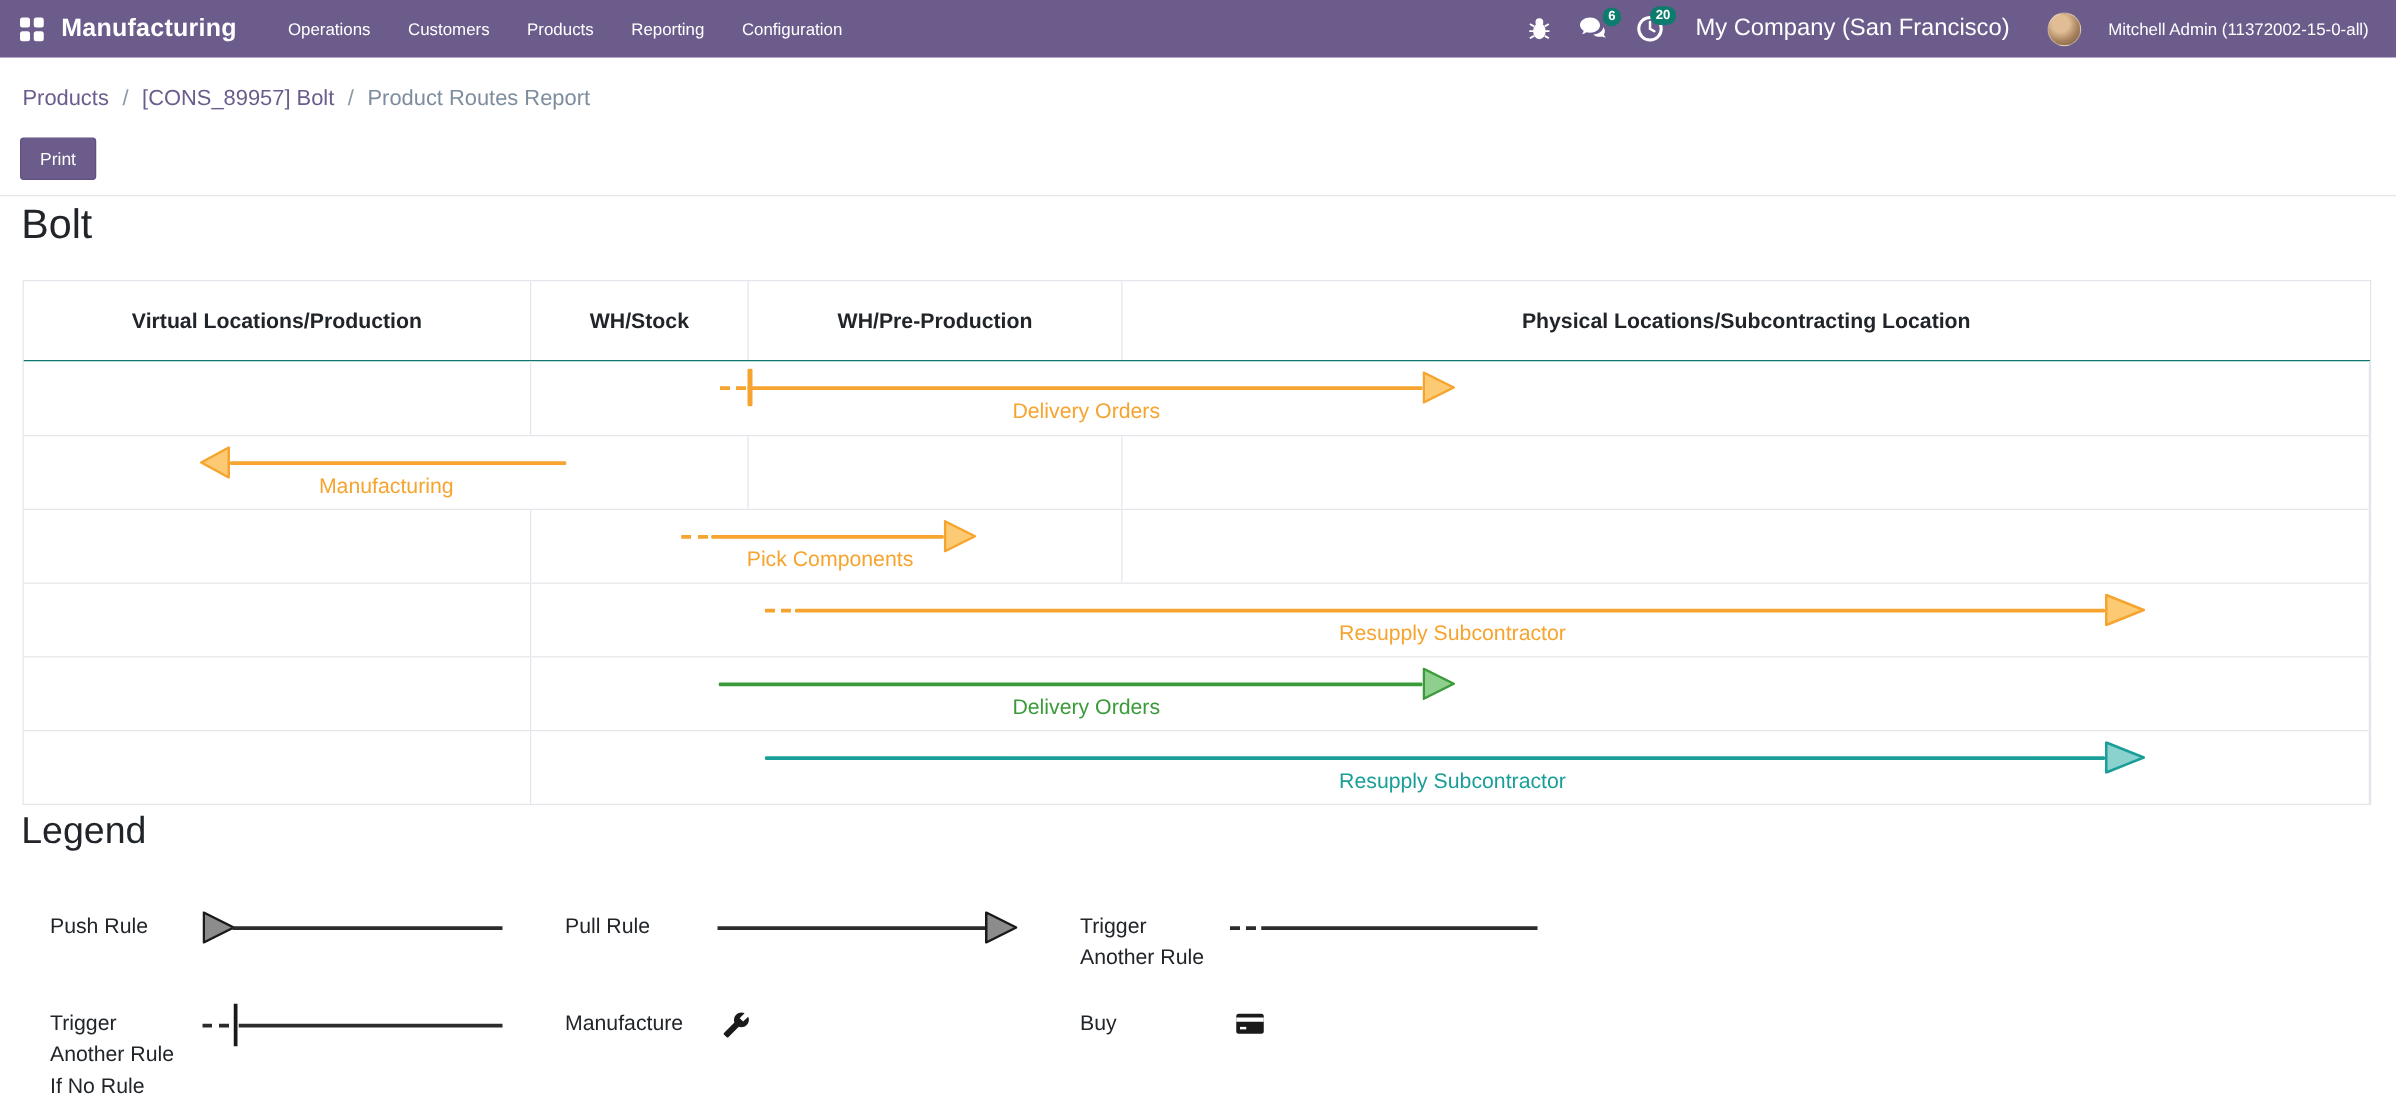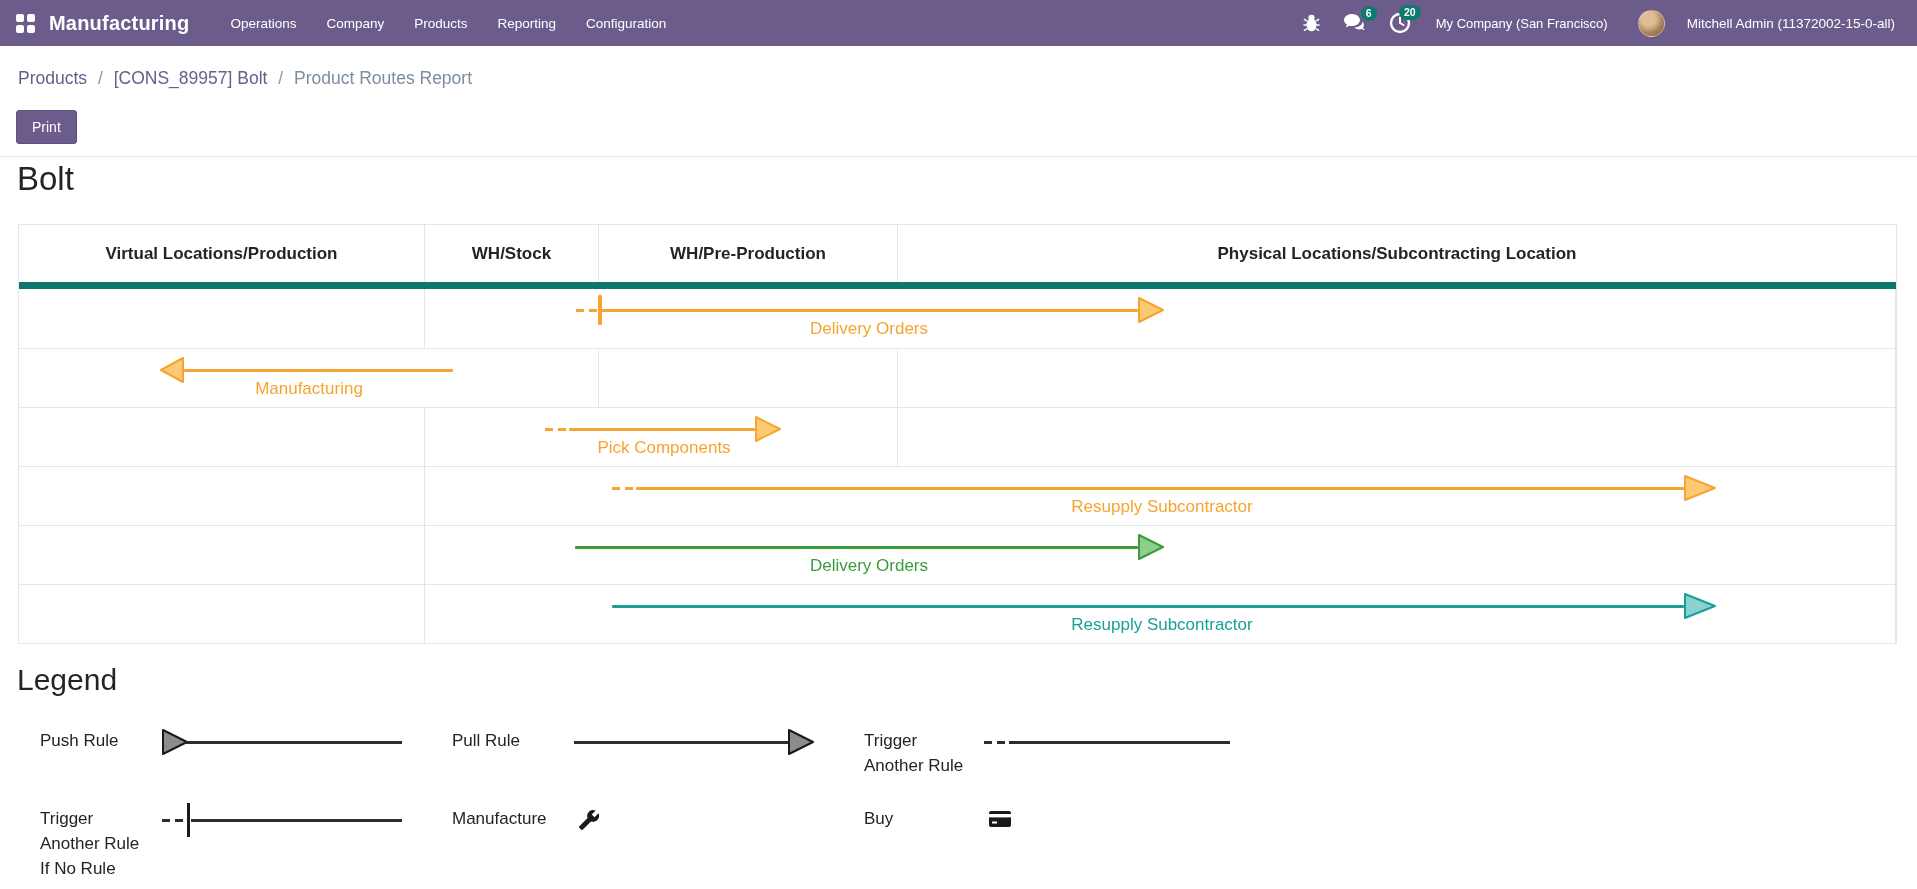--- a/index.html
+++ b/index.html
@@ -16,57 +16,57 @@
   .apps-icon span { background:#fff; border-radius:2px; }
   .brand { font-size:20px; font-weight:700; letter-spacing:.2px; margin-right:26px; cursor:pointer; }
   .menu-bar { display:flex; align-items:center; height:100%; }
   .menu-item { font-size:13.5px; padding:0 15px; height:100%; display:flex;
                align-items:center; cursor:pointer; }
   .nav-right { margin-left:auto; display:flex; align-items:center; }
   .icon-wrap { position:relative; margin:0 11px; cursor:pointer; display:flex; align-items:center; }
   .nav-badge { position:absolute; top:-7px; right:-10px; background:#0d7b6d; color:#fff;
                font-size:10.5px; font-weight:700; border-radius:9px; padding:2px 5px;
                line-height:1; }
-  .nav-text { font-size:13px; margin:0 14px; cursor:pointer; white-space:nowrap; }
+  .nav-text { font-size:19px; margin:0 14px; cursor:pointer; white-space:nowrap; }
   .avatar { width:27px; height:27px; border-radius:50%; margin-left:16px; margin-right:8px;
             background:radial-gradient(circle at 38% 32%, #e0bd95 0 30%, #a9835f 60%, #6e543c 100%);
             border:1px solid rgba(255,255,255,.35); cursor:pointer; }
   .user-name { font-size:13.5px; margin-right:6px; cursor:pointer; white-space:nowrap; }
 
   
   .breadcrumb { position:absolute; top:68px; left:18px; font-size:17.5px; color:#9aa5ad; }
   .crumb-link { color:#6b5c8c; cursor:pointer; }
   .crumb-sep { color:#8b98a4; padding:0 6px; }
   .crumb-current { color:#7d8d9d; }
   .print-btn { position:absolute; top:110px; left:16px; background:#6b5c8c; color:#fff;
                border:1px solid #5e5080; border-radius:3px; font-size:14px; padding:8px 15px;
                cursor:pointer; font-family:inherit; }
   .cp-divider { position:absolute; top:156px; left:0; width:100%; border-bottom:1px solid #e6e6e6; }
 
   
   .report-title { position:absolute; top:160px; left:17px; font-size:33px; font-weight:500;
                   color:#212529; }
   .rtable { position:absolute; top:224px; left:18px; width:1879px;
             border:1px solid #e3e7eb; }
-  .rheader { display:flex; height:64px; border-bottom:7px solid #0f766e; }
+  .rheader { display:flex; height:64px; border-bottom:1px solid #0f766e; }
   .th { display:flex; align-items:center; justify-content:center; font-size:17px;
         font-weight:700; color:#212529; border-right:1px solid #e3e7eb; text-align:center; }
   .th:last-child, .rcell:last-child { border-right:none; }
   .rrow { position:relative; display:flex; height:59px; }
   .rrow + .rrow { border-top:1px solid #e3e7eb; }
   .rcell { height:100%; border-right:1px solid #e3e7eb; }
   .ar-line, .ar-dash, .ar-tick, .ar-label, .ar-head { position:absolute; }
   .ar-line { height:3px; border-radius:1px; }
   .ar-dash { height:3px; }
   .ar-tick { width:3.5px; border-radius:1px; }
   .ar-label { font-size:17px; width:440px; text-align:center; }
 
   
   .legend-title { position:absolute; top:648px; left:17px; font-size:30px; font-weight:500;
-                  color:#212529;margin-top:15px; }
+                  color:#212529; }
   .lg-label { position:absolute; font-size:17px; color:#212529; line-height:25px; }
   .lg-line { position:absolute; height:3px; background:#2c2c2c; }
   .lg-dash { position:absolute; height:3px; }
   .lg-tick { position:absolute; width:3px; background:#1a1a1a; }
   .lg-svg { position:absolute; }
 </style>
 </head>
 <body>
 
 <div id="app">
@@ -74,21 +74,21 @@
   <div class="navbar">
     <div class="apps-icon">
       <span></span>
         <span></span>
         <span></span>
         <span></span>
     </div>
     <div class="brand">Manufacturing</div>
     <div class="menu-bar">
         <div class="menu-item">Operations</div>
-        <div class="menu-item">Company</div>
+        <div class="menu-item">Customers</div>
         <div class="menu-item">Products</div>
         <div class="menu-item">Reporting</div>
         <div class="menu-item">Configuration</div>
       </div>
     <div class="nav-right">
       <div class="icon-wrap">
         <svg width="19" height="20" viewBox="0 0 20 20" fill="none" stroke="#fff" stroke-width="1.6">
           <ellipse cx="10" cy="12" rx="4.5" ry="6" fill="#fff"></ellipse>
             <circle cx="10" cy="4.5" r="2.5" fill="#fff"></circle>
           <path d="M5.5 8 2 6M5.5 12H1.5M5.5 16 2 18M14.5 8 18 6M14.5 12h4M14.5 16 18 18"></path>

